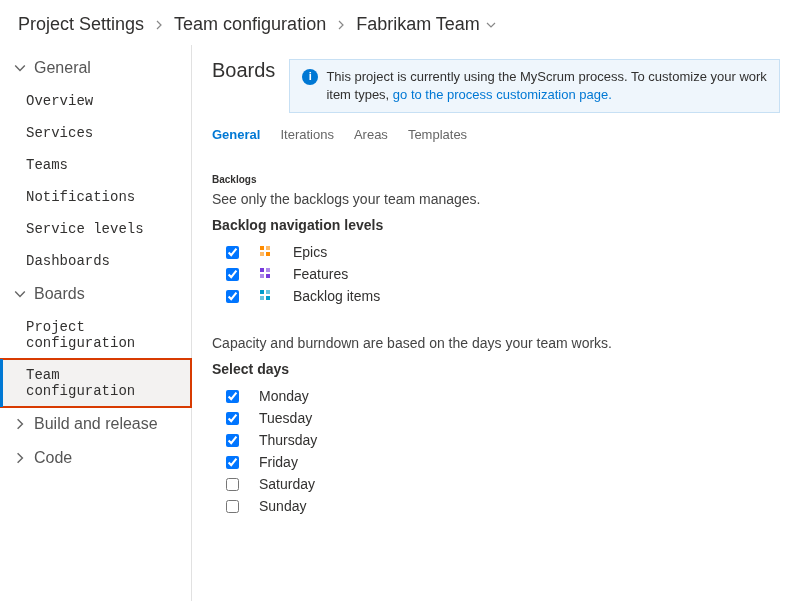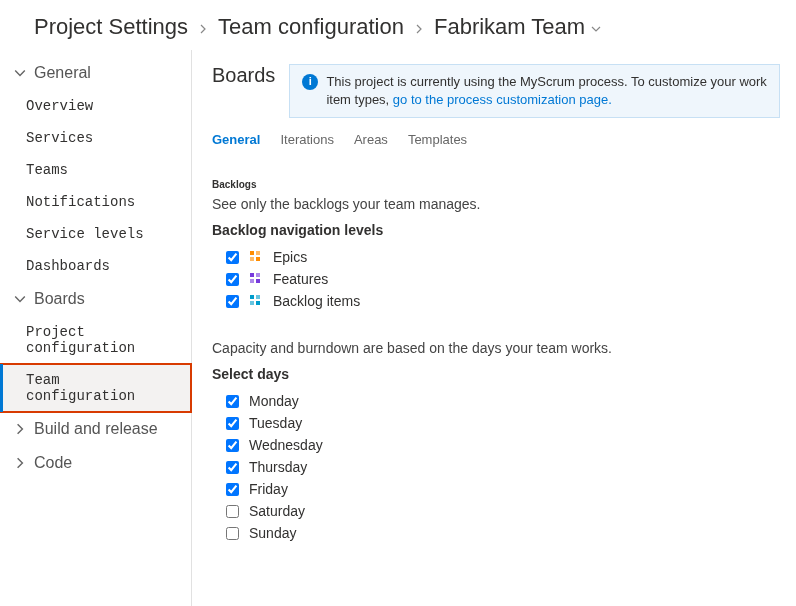--- a/index.html
+++ b/index.html
@@ -9,22 +9,22 @@
       color: #323130;
       background: #fff;
       width: 796px;
       height: 606px;
       overflow: hidden;
     }
     .breadcrumb {
       display: flex;
       align-items: flex-end;
       gap: 10px;
-      padding: 14px 34px 10px;
-      font-size: 22px;
+      padding: 14px 18px 10px;
+      font-size: 18px;
       color: #323130;
     }
     .breadcrumb .crumb { display: inline-flex; align-items: center; }
     .breadcrumb .sep { color: #888; }
     .breadcrumb .chev-down { margin-left: 6px; }
     .layout { display: flex; height: calc(100% - 50px); }
     .sidebar {
       width: 192px;
       border-right: 1px solid #e1e1e1;
       padding-top: 6px;
@@ -102,21 +102,21 @@
     .tab { color: #666; padding-bottom: 4px; cursor: pointer; }
     .tab.active { color: #0078d4; font-weight: 600; }
     .section { margin-top: 28px; }
     .section h3 { font-size: 10px; font-weight: 600; margin-bottom: 6px; }
     .section .desc { color: #444; margin-bottom: 10px; }
     .subhead { font-weight: 600; margin-bottom: 8px; font-size: 14px; }
     .checklist { list-style: none; }
     .checklist li {
       display: flex;
       align-items: center;
-      gap: 10px;
+      gap: 20px;
       padding: 3px 0 3px 14px;
     }
     .checklist input[type=checkbox] { cursor: pointer; }
     .bl-icon { width: 14px; height: 14px; display: inline-flex; }
     .bl-icon svg { width: 14px; height: 14px; }
     .chev svg { width: 12px; height: 12px; display:block; }
   </style>
 </head>
 <body>
 
@@ -256,24 +256,20 @@
           <li>
             <input type="checkbox" checked="" style="">
             <span>Monday</span>
           </li>
           <li>
             <input type="checkbox" checked="" style="">
             <span>Tuesday</span>
           </li>
           <li>
             <input type="checkbox" checked="" style="">
-            <span>Wednesday</span>
-          </li>
-          <li>
-            <input type="checkbox" checked="" style="">
             <span>Thursday</span>
           </li>
           <li>
             <input type="checkbox" checked="" style="">
             <span>Friday</span>
           </li>
           <li>
             <input type="checkbox" style="">
             <span>Saturday</span>
           </li>

